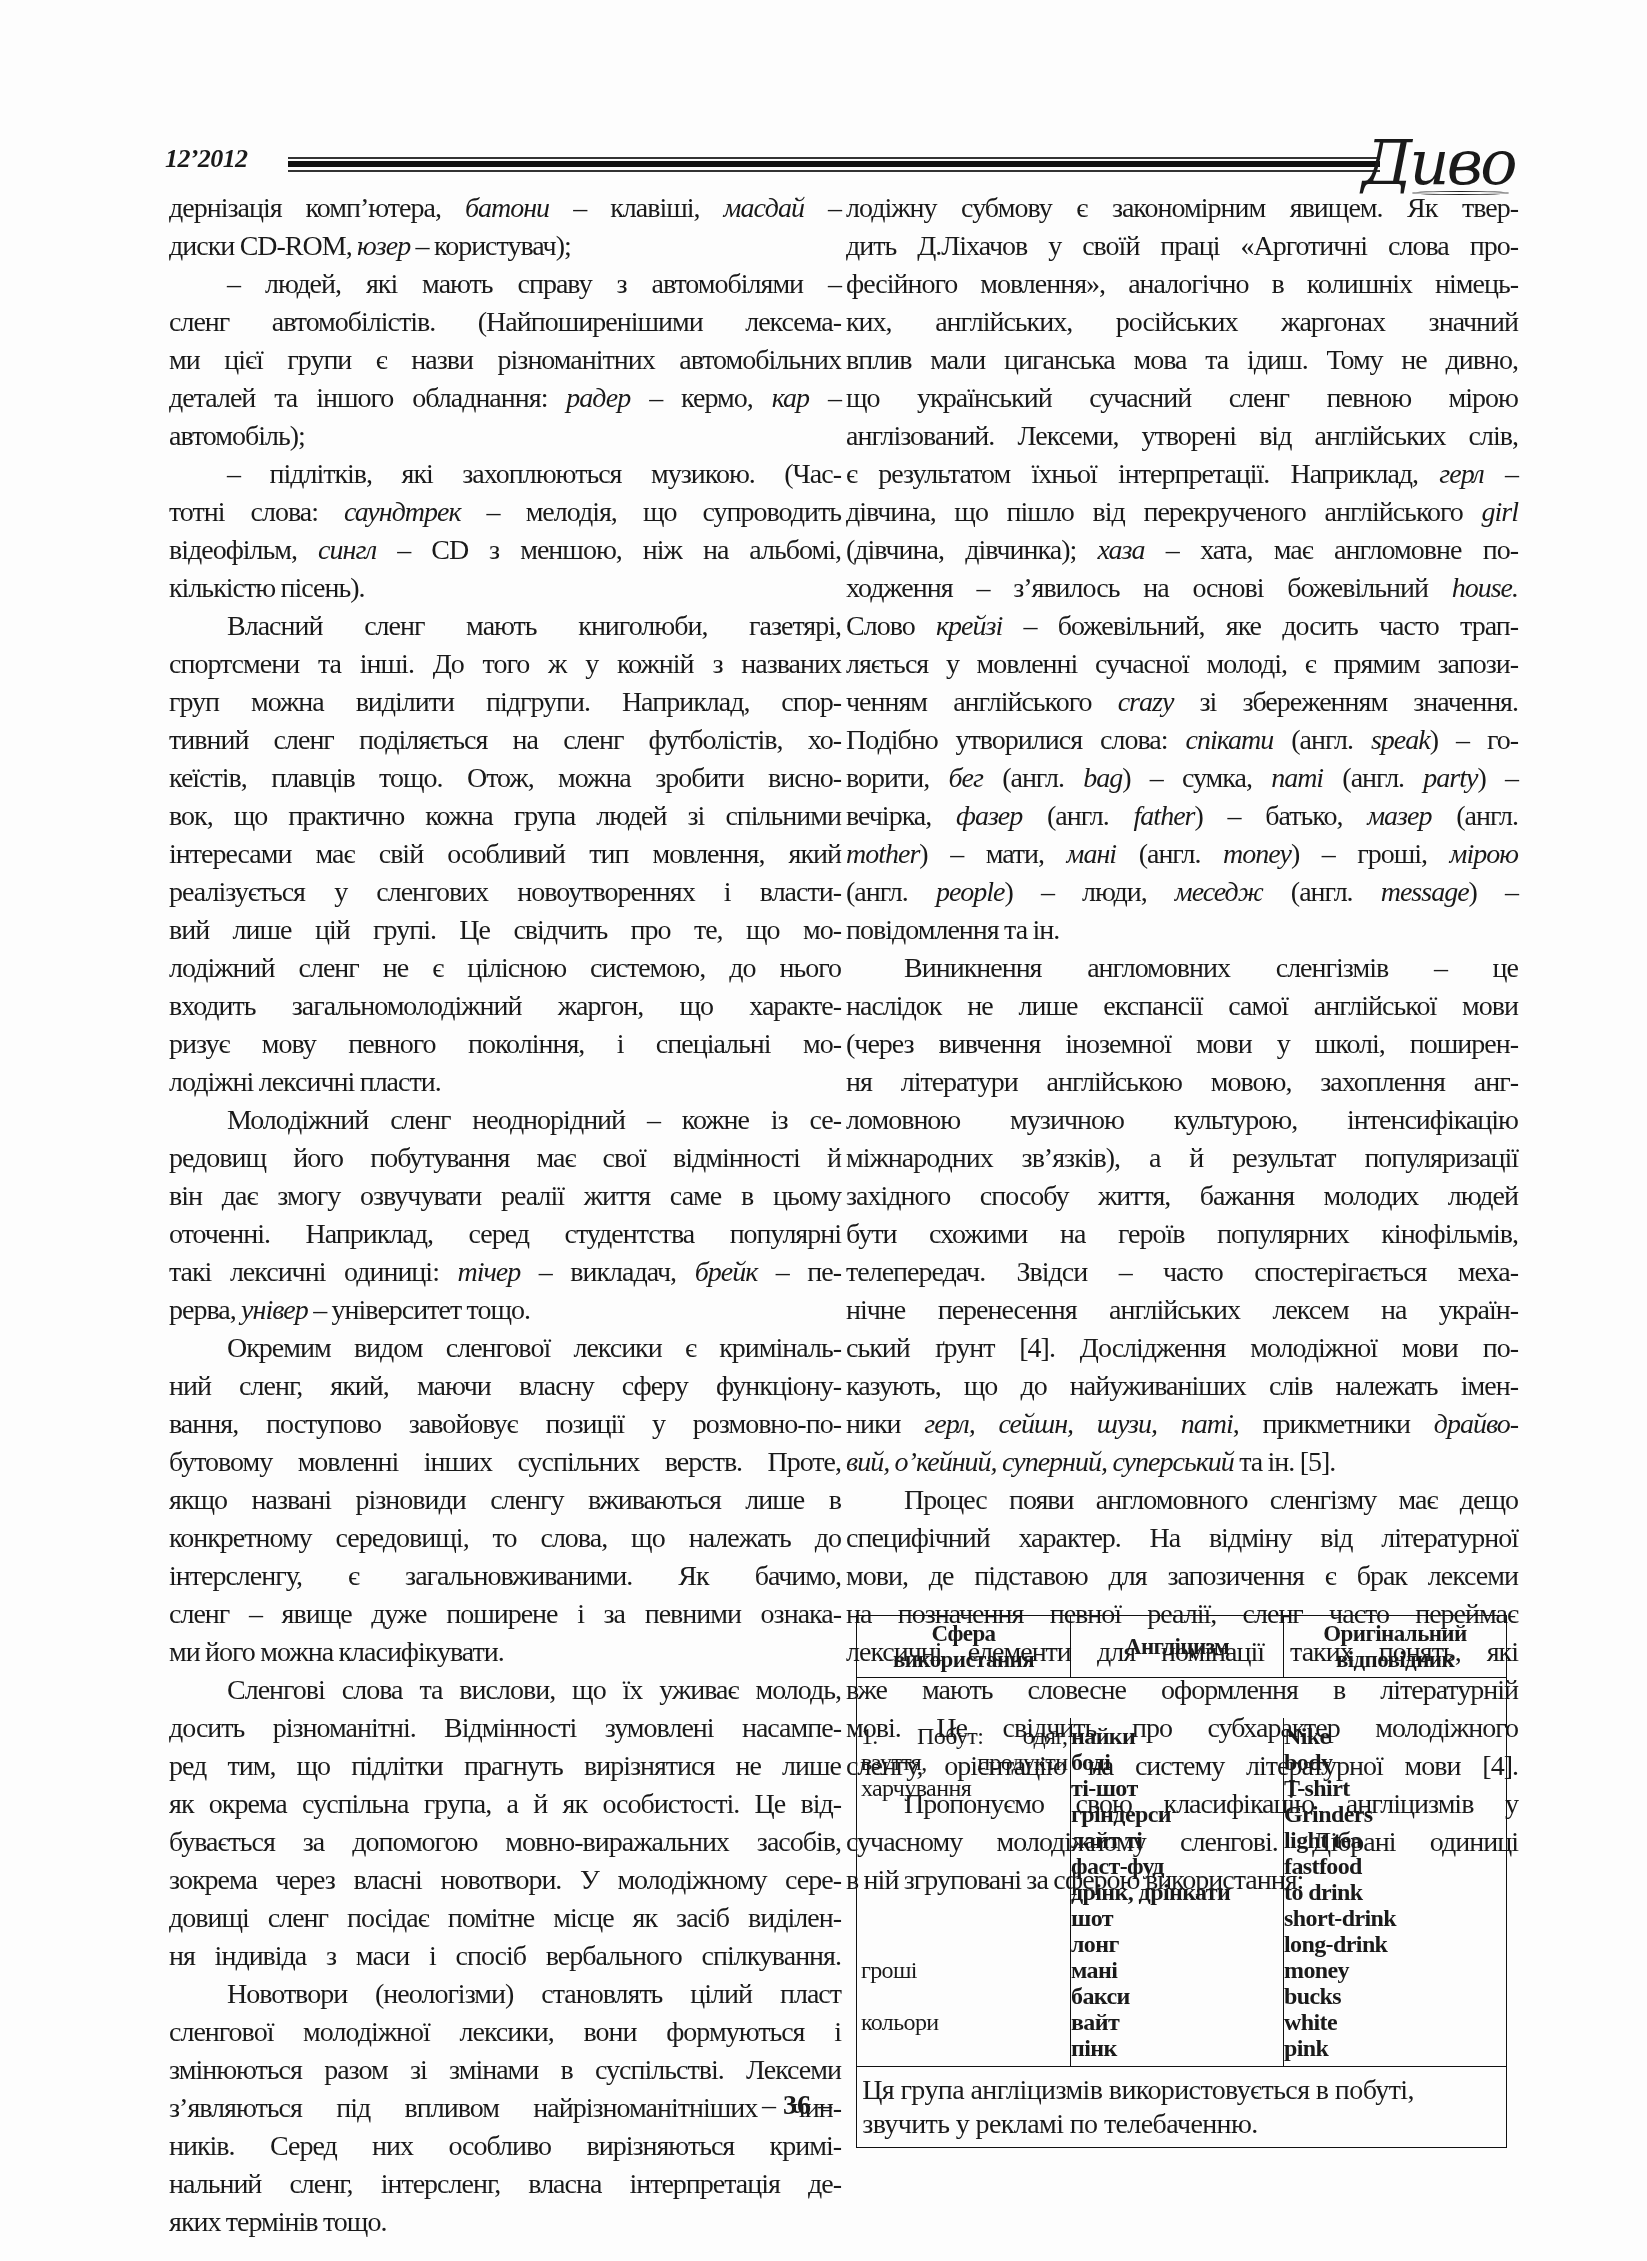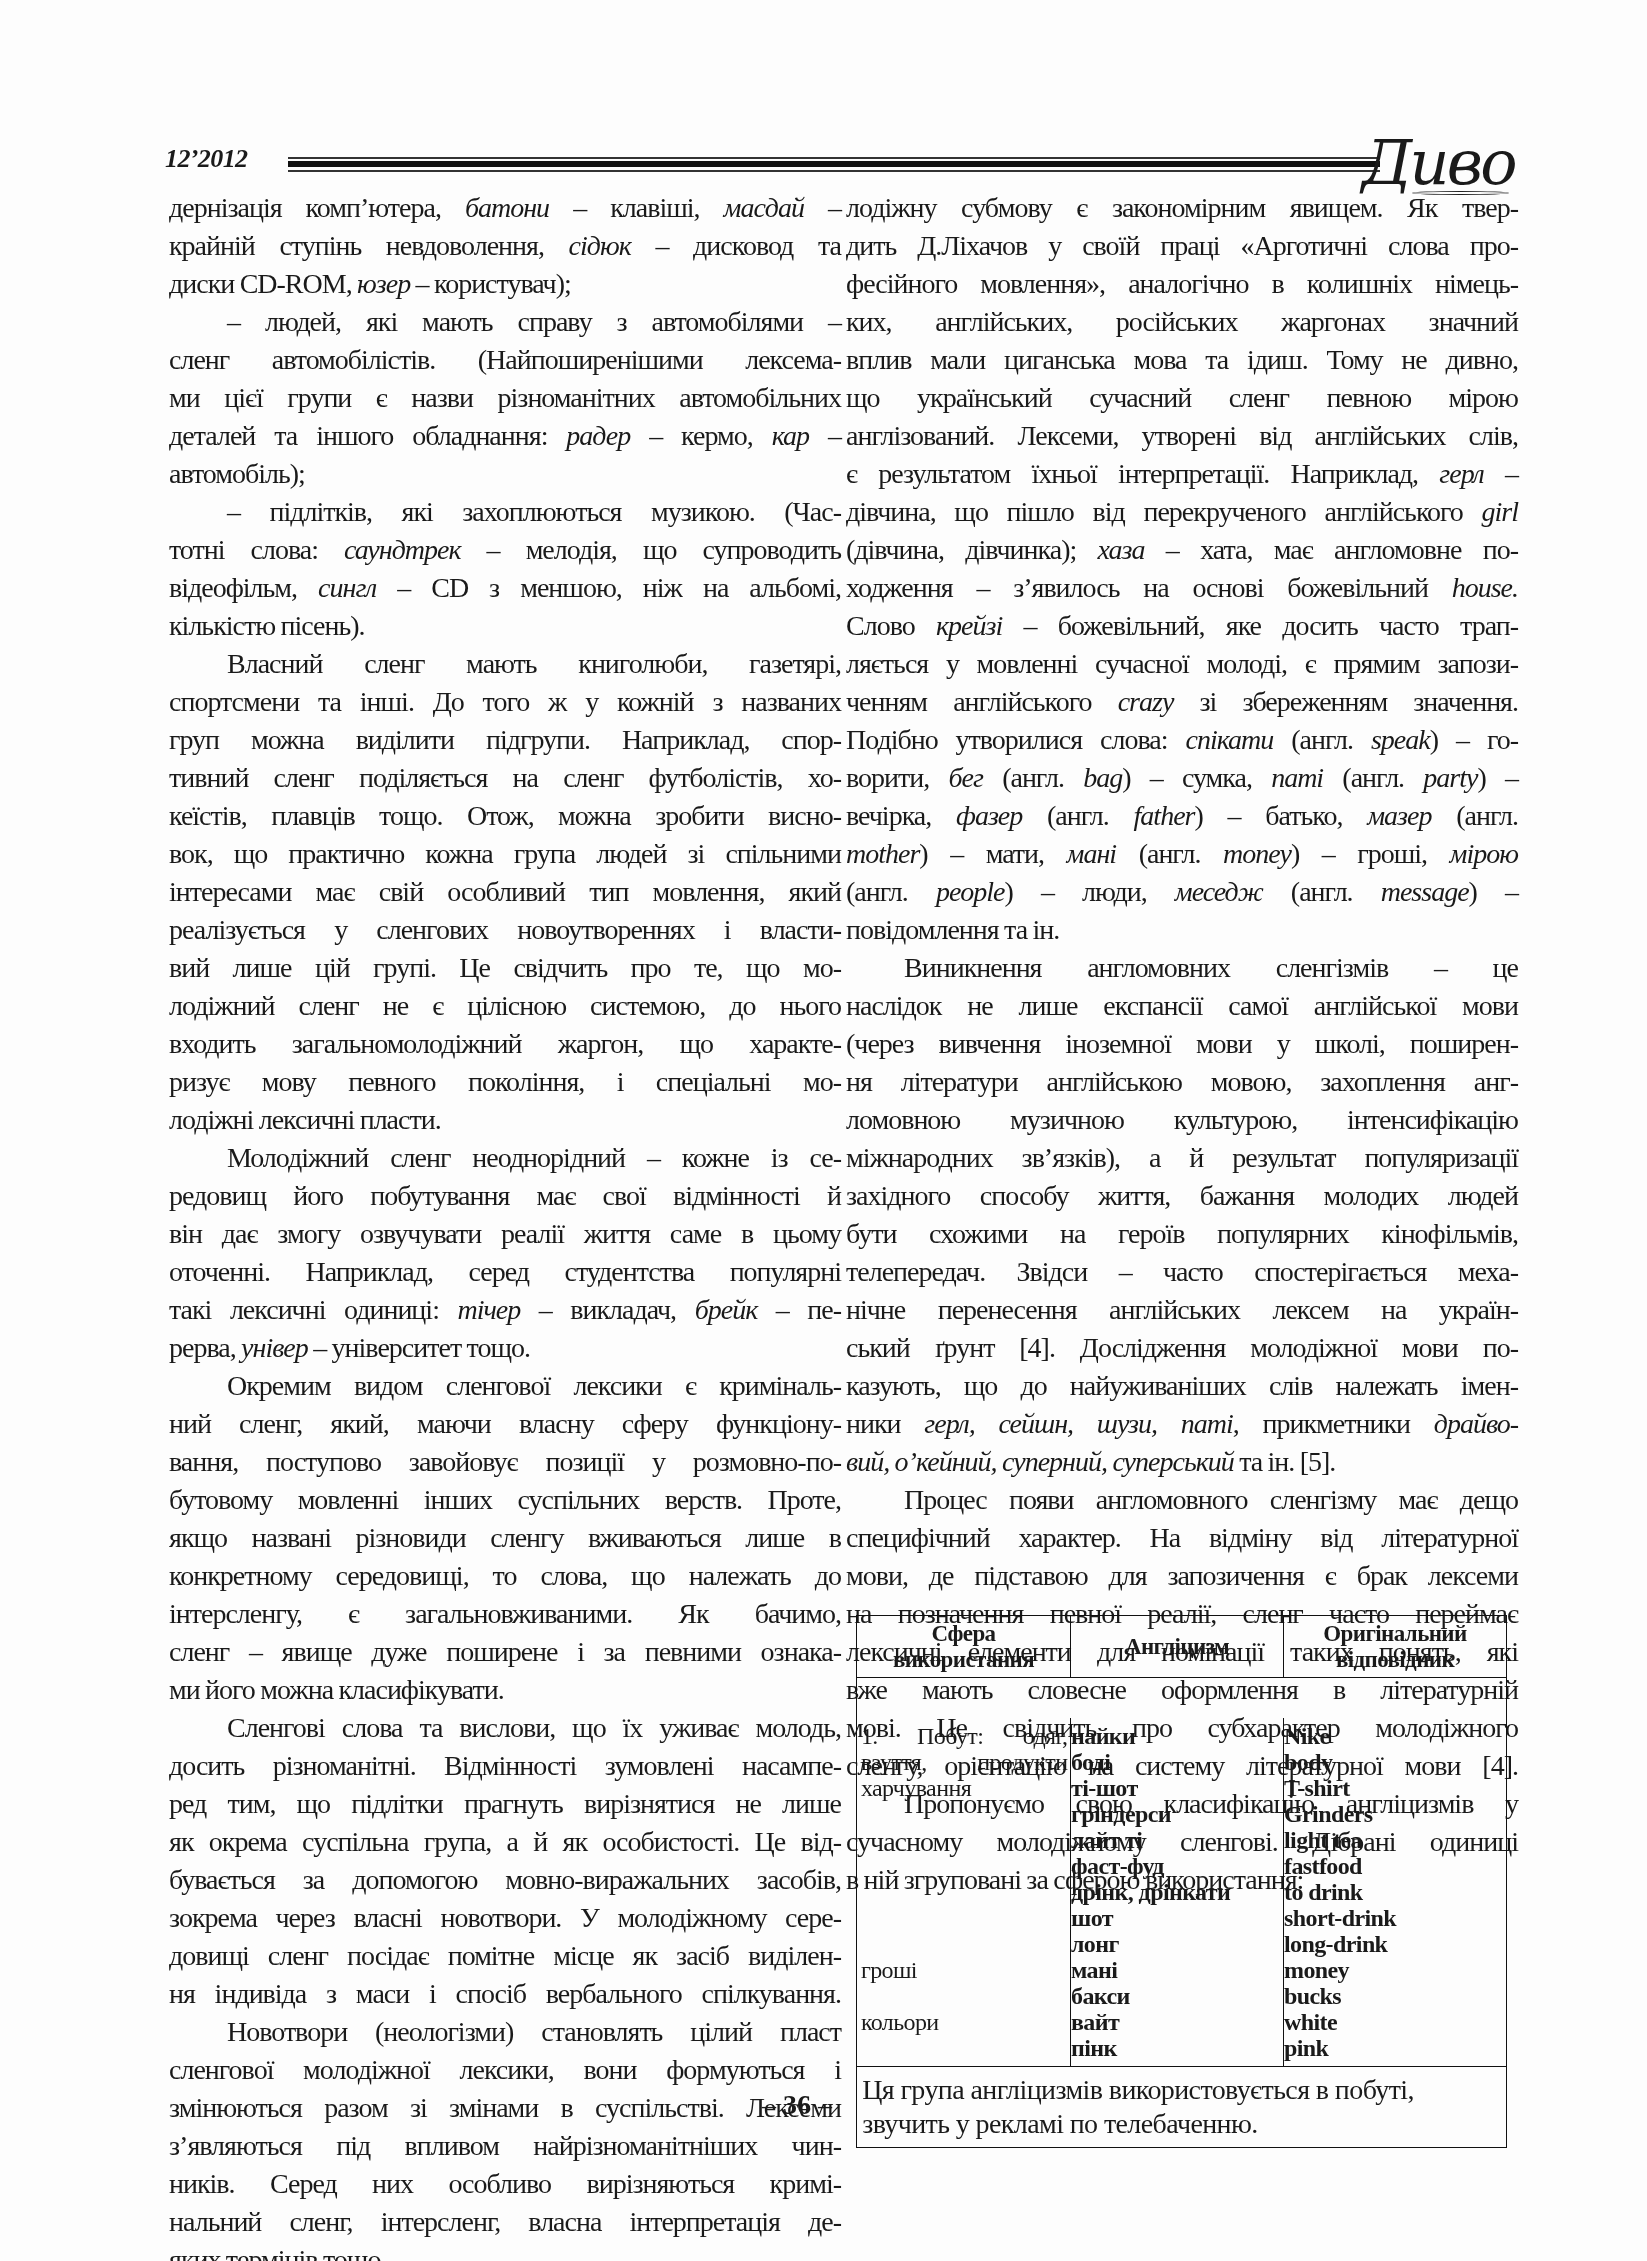--- a/index.html
+++ b/index.html
@@ -54,21 +54,20 @@
     <div class="thin1"></div>
       <div class="thick"></div>
       <div class="thin2"></div>
   </div>
   <div class="logo">Диво</div>
   <div class="logo-under"></div>
 </div>
 
 <div class="col left" id="col-left">
     <div class="line"><span>дернізація комп’ютера, </span><i>батони</i><span> – клавіші, </span><i>масдай</i><span> –</span></div>
-    <div class="line"><span>крайній ступінь невдоволення, </span><i>сідюк</i><span> – дисковод та</span></div>
     <div class="line last"><span>диски CD-ROM, </span><i>юзер</i><span> – користувач);</span></div>
     <div class="line indent"><span>– людей, які мають справу з автомобілями –</span></div>
     <div class="line"><span>сленг автомобілістів. (Найпоширенішими лексема-</span></div>
     <div class="line"><span>ми цієї групи є назви різноманітних автомобільних</span></div>
     <div class="line"><span>деталей та іншого обладнання: </span><i>радер</i><span> – кермо, </span><i>кар</i><span> –</span></div>
     <div class="line last"><span>автомобіль);</span></div>
     <div class="line indent"><span>– підлітків, які захоплюються музикою. (Час-</span></div>
     <div class="line"><span>тотні слова: </span><i>саундтрек</i><span> – мелодія, що супроводить</span></div>
     <div class="line"><span>відеофільм, </span><i>сингл</i><span> – CD з меншою, ніж на альбомі,</span></div>
     <div class="line last"><span>кількістю пісень).</span></div>

